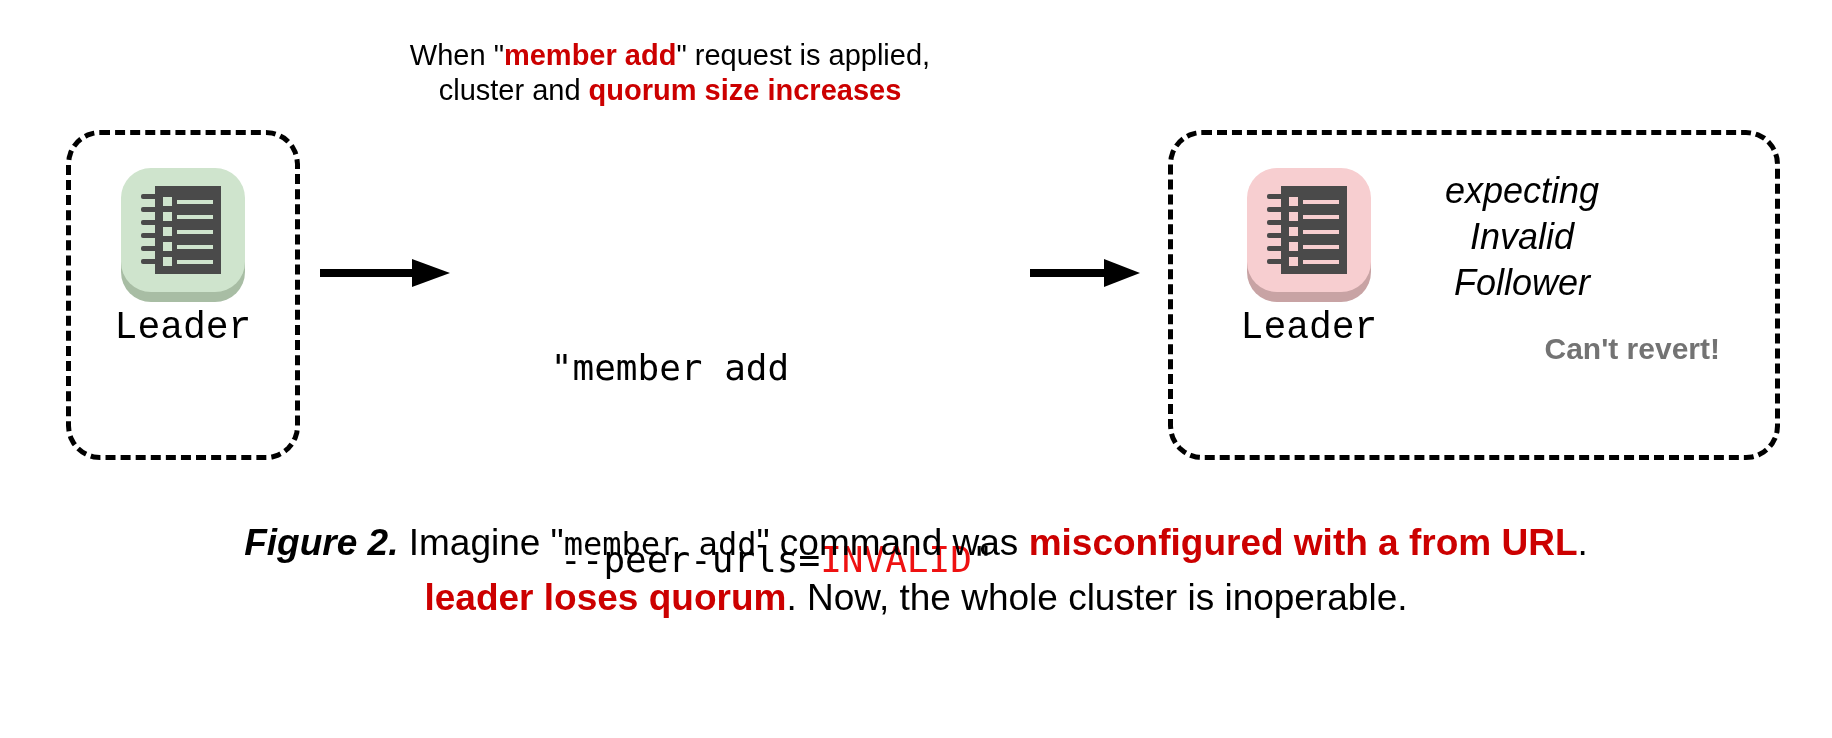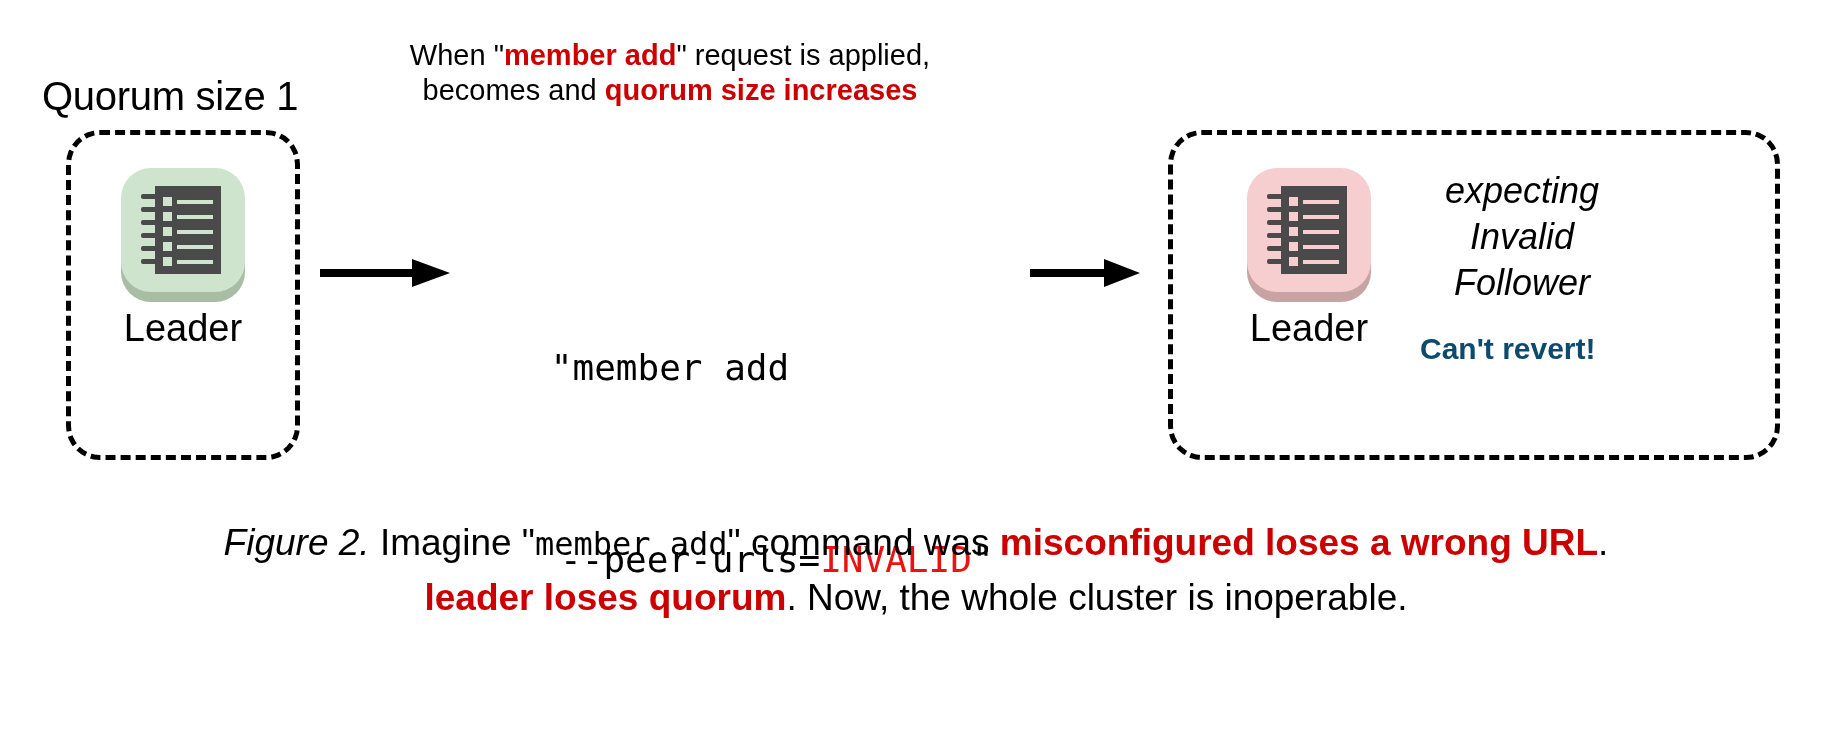--- a/index.html
+++ b/index.html
@@ -39,20 +39,21 @@
     box-sizing: border-box;
     background: transparent;
   }
 
   
   .node {
     position: absolute;
     display: flex;
     flex-direction: column;
     align-items: center;
+    font-family: Liberation Mono, monospace;
   }
   .node-icon-wrap {
     position: relative;
     width: 132px;
     height: 140px;
   }
   .node-icon-shadow {
     position: absolute;
     left: 4px;
     top: 14px;
@@ -110,58 +111,57 @@
   .expect-note {
     position: absolute;
     text-align: center;
     font-style: italic;
     font-size: 36px;
     line-height: 46px;
     color: #000;
   }
   .revert-note {
     position: absolute;
-    text-align: left;
+    text-align: right;
     font-size: 30px;
     font-weight: 700;
-    color: #0c4a6e;
+    color: #737373;
     white-space: nowrap;
   }
 
   
   .figure-caption {
     position: absolute;
     left: 0;
     width: 1832px;
     text-align: center;
     font-family: "Liberation Sans Narrow", "Liberation Sans", sans-serif;
     font-size: 37px;
     line-height: 54px;
     color: #000;
   }
   .figure-caption .fignum {
     font-style: italic;
-    font-weight: 400;
+    font-weight: 700;
   }
   .figure-caption .mono {
     font-family: "DejaVu Sans Mono", "Liberation Mono", monospace;
     font-size: 32px;
     font-weight: 400;
   }
   .figure-caption .hl {
     color: #cc0000;
     font-weight: 700;
   }
 </style>
 </head>
 <body>
 
 <div class="stage">
 
-  <div class="cluster-label" style="left:42px; top:74px;">Quorum size 1</div>
 
   <div class="cluster-box" style="left:66px; top:130px; width:234px; height:330px;"></div>
 
   <div class="node" style="left:118px; top:164px; width:130px;">
     <div class="node-icon-wrap">
       <div class="node-icon-shadow" style="background:#a8bda4;"></div>
       <div class="node-icon" style="background:#cfe4cd;">
         <svg width="92" height="96" viewBox="0 0 92 96" aria-hidden="true">
           <rect x="18" y="4" width="66" height="88" fill="#4a4a4a"></rect>
           <g fill="#4a4a4a">
@@ -195,21 +195,21 @@
       <rect x="0" y="11" width="98" height="8" fill="#000"></rect>
       <polygon points="92,1 130,15 92,29" fill="#000"></polygon>
     </svg>
   </div>
 
   <div class="top-note" style="left:330px; top:38px; width:680px;">
     <div>
       <span>When "</span><b>member add</b><span>" request is applied,</span>
     </div>
     <div>
-      <span>becomes and </span><b>quorum size increases</b>
+      <span>cluster and </span><b>quorum size increases</b>
     </div>
   </div>
 
   <div class="command" style="left:430px; top:248px; width:480px;">
     <div>"member add</div>
     <div>
       <span>--peer-urls=</span><span class="bad">INVALID</span><span>"</span>
     </div>
   </div>
 
@@ -258,20 +258,20 @@
   <div class="expect-note" style="left:1372px; top:168px; width:300px;">
     <div>expecting</div>
     <div>Invalid</div>
     <div>Follower</div>
   </div>
 
   <div class="revert-note" style="left:1420px; top:332px; width:300px;">Can't revert!</div>
 
   <div class="figure-caption" style="top:516px;">
     <div>
-      <span class="fignum">Figure 2.</span><span> Imagine "</span><span class="mono">member add</span><span>" command was </span><span class="hl">misconfigured loses a wrong URL</span><span>.</span>
+      <span class="fignum">Figure 2.</span><span> Imagine "</span><span class="mono">member add</span><span>" command was </span><span class="hl">misconfigured with a from URL</span><span>.</span>
     </div>
     <div>
       <span class="hl">leader loses quorum</span><span>. Now, the whole cluster is inoperable.</span>
     </div>
   </div>
 
 </div>
 
 </body></html>

